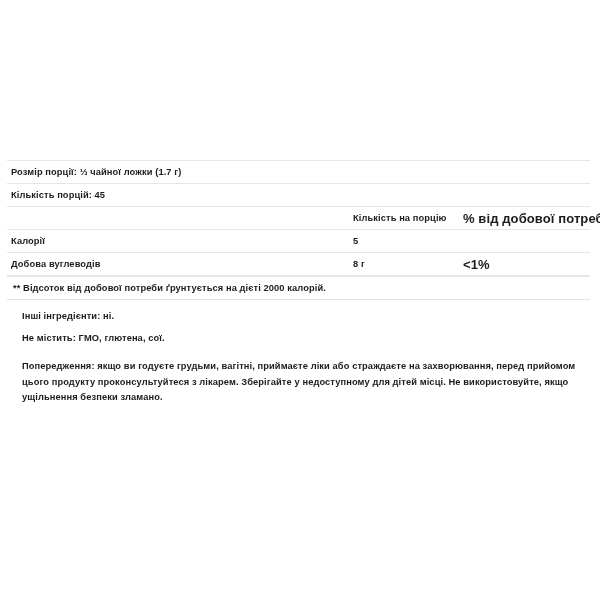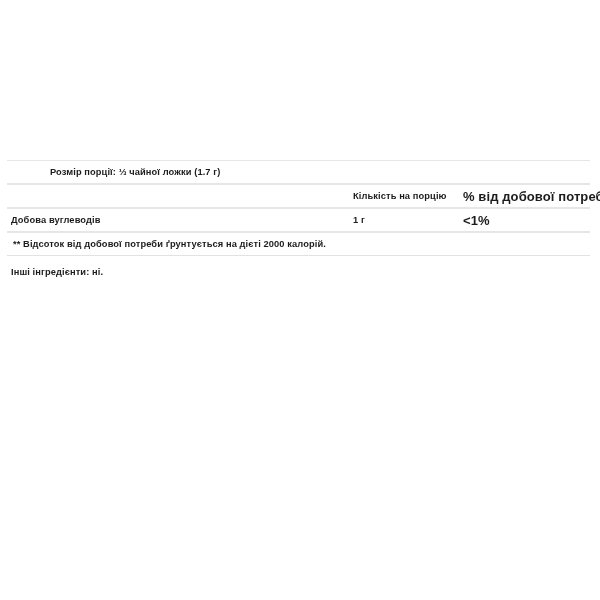--- a/index.html
+++ b/index.html
@@ -34,21 +34,20 @@
     background: #e2e2e2;
   }
 
   
   .srow {
     height: 22px;
     display: flex;
     align-items: center;
     padding: 0 10px 0 11px;
     box-sizing: border-box;
-    margin-left: 39px;
   }
   .srow .txt {
     font-size: 9.3px;
     font-weight: bold;
     letter-spacing: .1px;
     white-space: nowrap;
   }
 
   
   .trow {
@@ -90,21 +89,21 @@
     align-items: center;
     padding: 0 2px 0 13px;
     box-sizing: border-box;
     font-size: 9.3px;
     font-weight: bold;
     letter-spacing: .1px;
     white-space: nowrap;
   }
 
   .para {
-    padding: 0 14px 0 11px;
+    padding: 0 14px 0 22px;
     box-sizing: border-box;
     font-size: 9.3px;
     font-weight: bold;
     letter-spacing: .1px;
     line-height: 15.5px;
   }
   .para.single {
     height: 22px;
     display: flex;
     align-items: center;
@@ -118,51 +117,61 @@
 <div id="panel">
 
   <div class="rule"></div>
 
   <div class="srow">
     <span class="txt">Розмір порції: ⅓ чайної ложки (1.7 г)</span>
   </div>
 
   <div class="rule"></div>
 
+  <div class="srow">
+    <span class="txt">Кількість порцій: 45</span>
+  </div>
 
   <div class="rule"></div>
 
   <div class="trow thead">
     <span class="c1"></span>
     <span class="c2">Кількість на порцію</span>
     <span class="c3">% від добової потреби**</span>
   </div>
 
   <div class="rule"></div>
 
+  <div class="trow">
+    <span class="c1">Калорії</span>
+    <span class="c2">5</span>
+    <span class="c3"></span>
+  </div>
 
   <div class="rule"></div>
 
   <div class="trow">
     <span class="c1">Добова вуглеводів</span>
-    <span class="c2">1 г</span>
+    <span class="c2">8 г</span>
     <span class="c3">&lt;1%</span>
   </div>
 
   <div class="rule"></div>
 
 
   <div class="rule"></div>
 
   <div class="fnote">** Відсоток від добової потреби ґрунтується на дієті 2000 калорій.</div>
 
 
   <div class="rule strong"></div>
 
   <div class="gap-sm"></div>
 
   <div class="para single">Інші інгредієнти: ні.</div>
 
+  <div class="para single">Не містить: ГМО, глютена, сої.</div>
 
   <div class="gap-md"></div>
 
+  <div class="para">Попередження: якщо ви годуєте грудьми, вагітні, приймаєте ліки або страждаєте на захворювання, перед прийомом цього продукту проконсультуйтеся з лікарем. Зберігайте у недоступному для дітей місці. Не використовуйте, якщо ущільнення безпеки зламано.</div>
 
 </div>
 
 </body></html>

